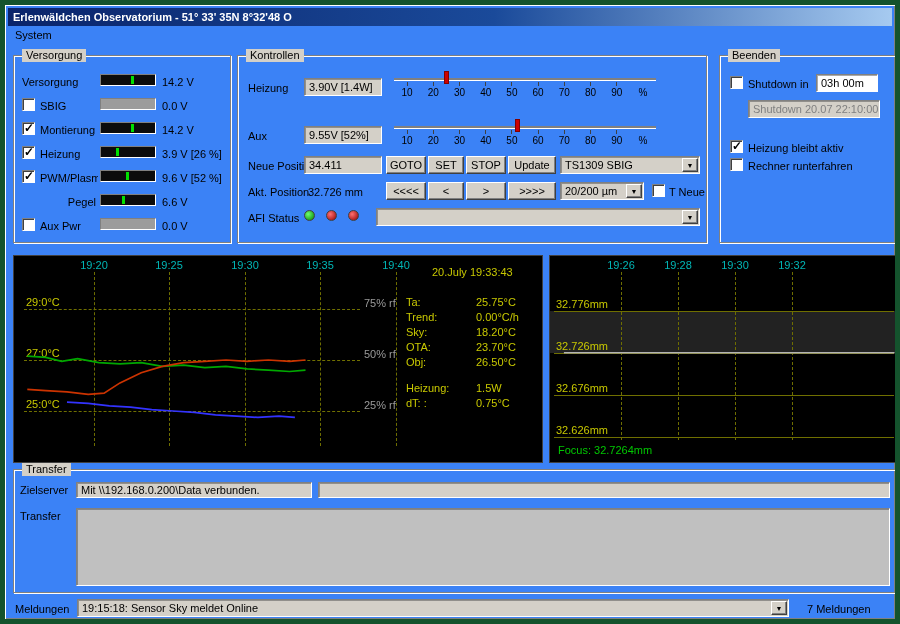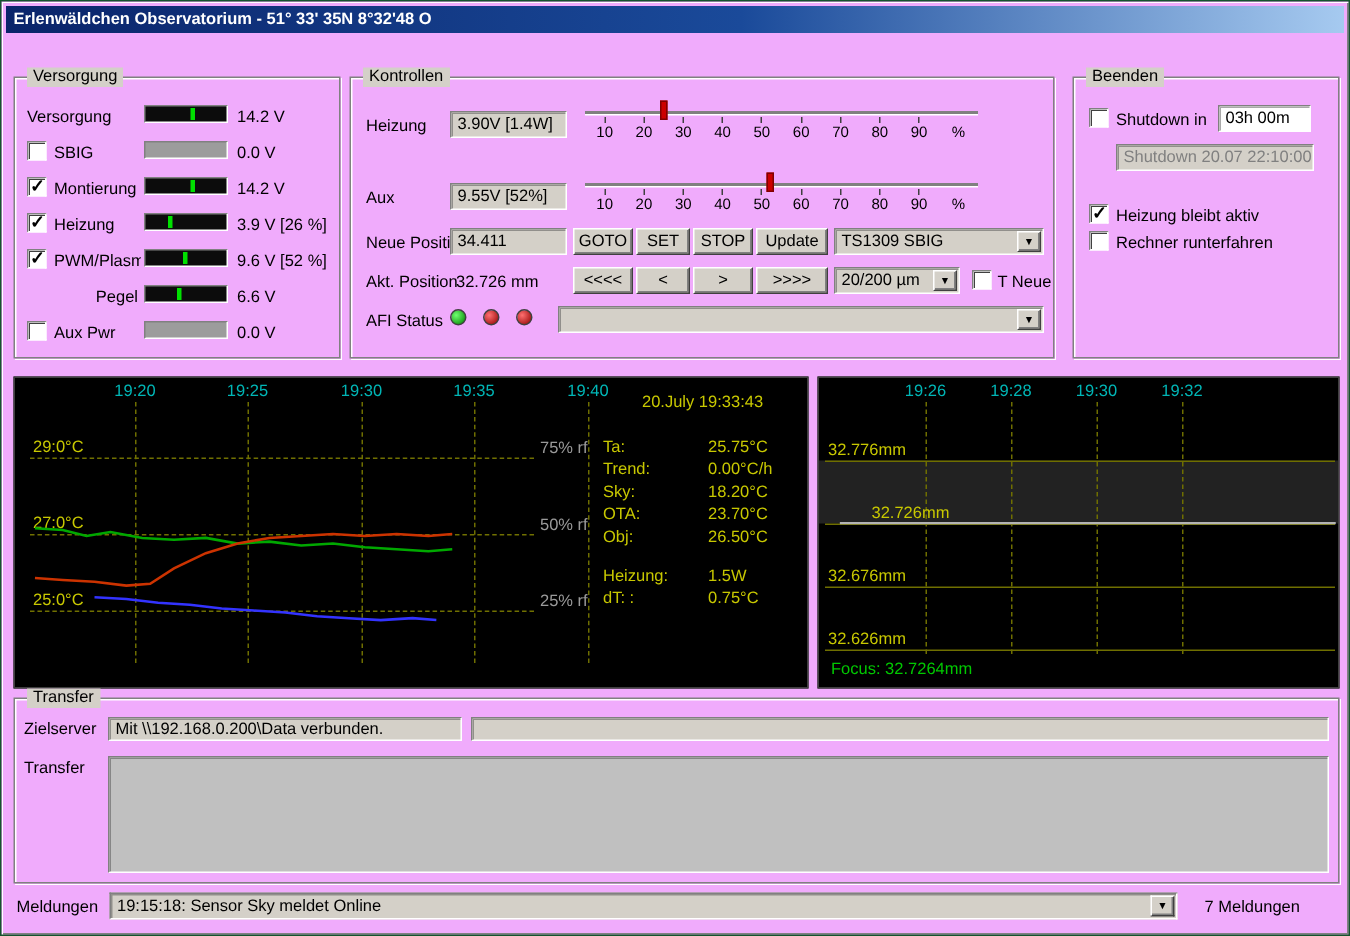--- a/index.html
+++ b/index.html
@@ -1,19 +1,19 @@
 <!DOCTYPE html>
 <html><head>
 <meta charset="utf-8">
 <style>
   * { margin:0; padding:0; box-sizing:border-box; }
   html,body { width:900px; height:624px; }
   body { font-family:"Liberation Sans", sans-serif; font-size:11px; color:#000; background:#808080; }
-  .window { position:relative; width:900px; height:624px; background:#f0abfc;
-            border:1px solid #14532d; box-shadow:inset 1px 1px 0 #fff, inset -1px -1px 0 #808080; overflow:hidden; }
+  .window { position:relative; width:900px; height:624px; background:#3b82f6;
+            border:5px solid #14532d; box-shadow:inset 1px 1px 0 #fff, inset -1px -1px 0 #808080; overflow:hidden; }
   .titlebar { position:absolute; left:3px; top:3px; right:3px; height:18px;
               background:linear-gradient(90deg,#0a246a 0%,#1a4a9a 55%,#a6caf0 100%);
               color:#fff; font-weight:bold; display:flex; align-items:center; padding-left:5px; }
   .menubar { position:absolute; left:3px; top:21px; right:3px; height:18px; display:flex; align-items:center; }
   .menu-item { padding:2px 7px; }
   .group { position:absolute; border:1px solid #808080; box-shadow:inset 1px 1px 0 #fff, 1px 1px 0 #fff; }
   .legend { position:absolute; top:-7px; left:8px; background:#d4d0c8; padding:0 4px; line-height:13px; }
   .lbl { position:absolute; white-space:nowrap; }
   .sunken { border-top:1px solid #808080; border-left:1px solid #808080;
             border-bottom:1px solid #fff; border-right:1px solid #fff;
@@ -65,20 +65,23 @@
 </style>
 </head>
 <body>
 
 <div class="window">
 
   <div class="titlebar">
     <span>Erlenwäldchen Observatorium - 51° 33' 35N 8°32'48 O</span>
   </div>
 
+  <div class="menubar">
+    <span class="menu-item">System</span>
+  </div>
 
   <div class="group" style="left:8px;top:50px;width:218px;height:188px;">
     <span class="legend">Versorgung</span>
 
     <span class="lbl" style="left:8px;top:20px;">Versorgung</span>
     <div class="meter" style="left:86px;top:18px;">
         <div class="line" style="left: calc(58% - 1px);"></div>
       </div>
     <span class="lbl" style="left:148px;top:20px;">14.2 V</span>
 
@@ -270,21 +273,21 @@
     <div class="vgrid" style="left:128px;top:16px;height:168px;"></div>
     <div class="vgrid" style="left:185px;top:16px;height:168px;"></div>
     <div class="vgrid" style="left:242px;top:16px;height:168px;"></div>
 
     <div class="hline" style="left:4px;top:55px;width:340px;"></div>
     <div class="hline" style="left:4px;top:97px;width:340px;"></div>
     <div class="hline" style="left:4px;top:139px;width:340px;"></div>
     <div class="hline" style="left:4px;top:181px;width:340px;"></div>
 
     <span class="ylab" style="left:6px;top:42px;">32.776mm</span>
-    <span class="ylab" style="left:6px;top:84px;margin-left:29px;">32.726mm</span>
+    <span class="ylab" style="left:6px;top:84px;">32.726mm</span>
     <span class="ylab" style="left:6px;top:126px;">32.676mm</span>
     <span class="ylab" style="left:6px;top:168px;">32.626mm</span>
 
     <svg id="focus-series" width="348" height="208" viewBox="0 0 348 208">
         <polyline points="13.9,96.7 344.5,96.7" fill="none" stroke="#b4b4b4" stroke-width="1.5"></polyline>
       </svg>
 
     <span class="focus-text" style="left:8px;top:188px;">Focus: 32.7264mm</span>
   </div>
 

